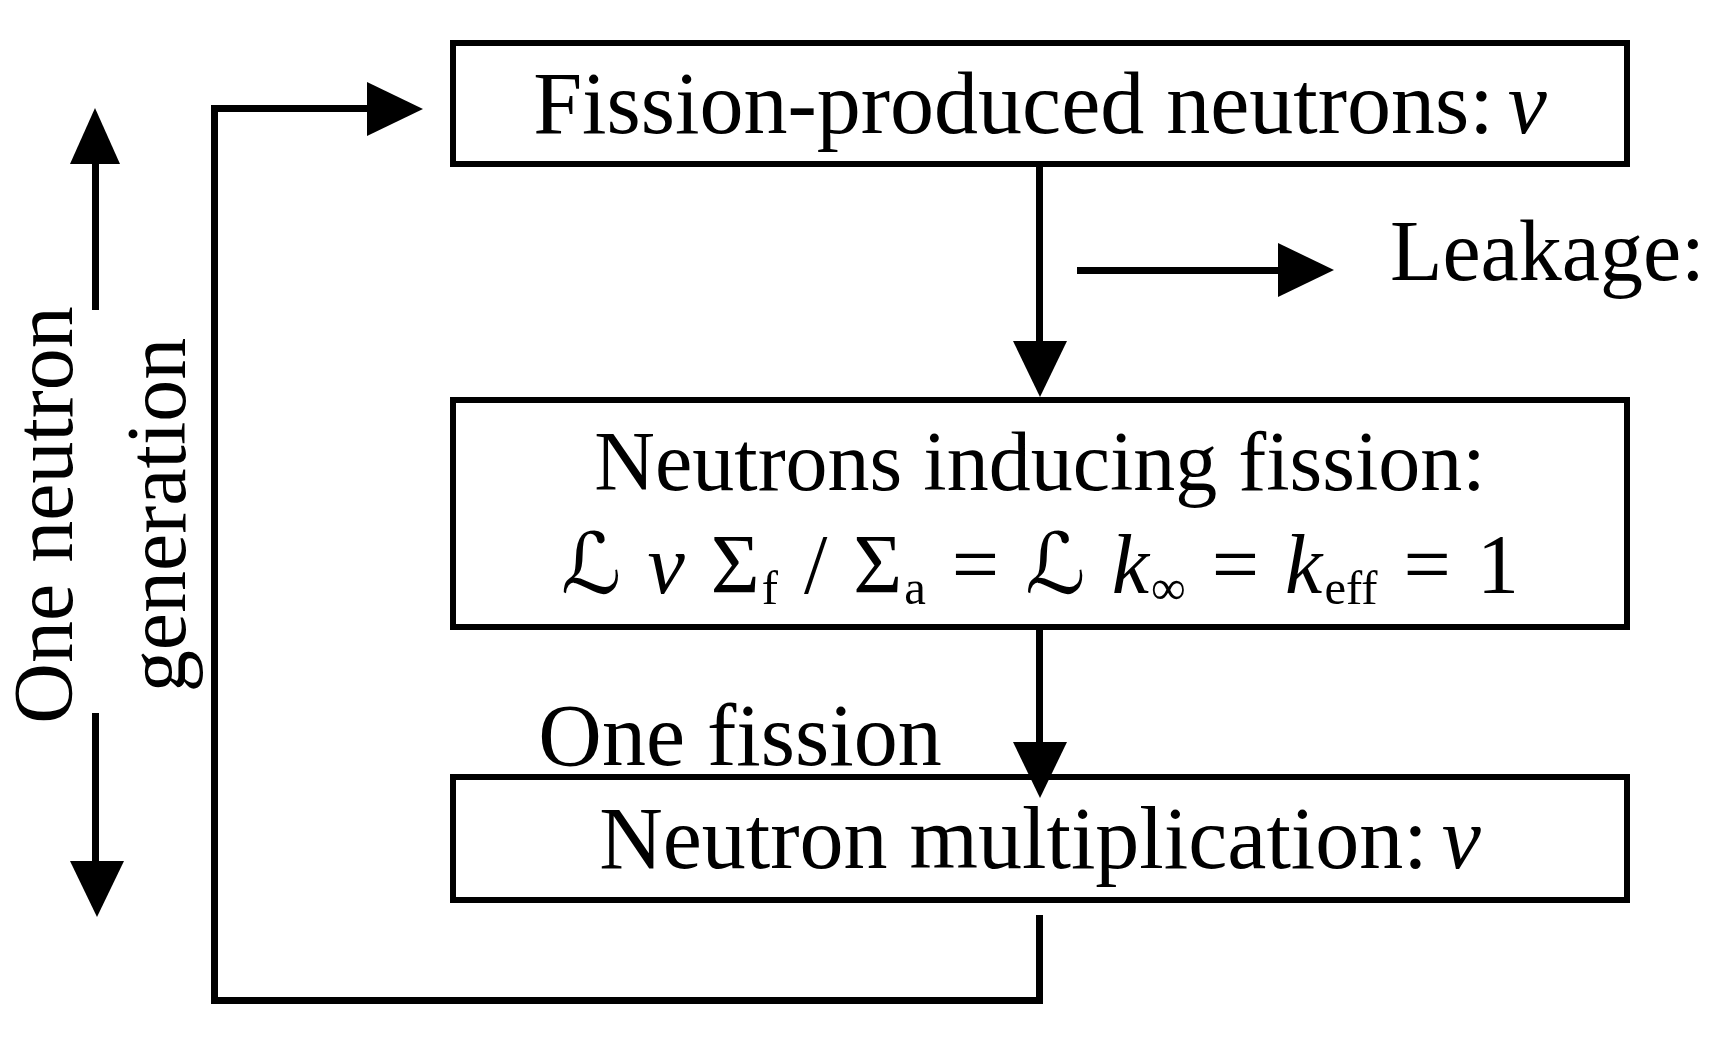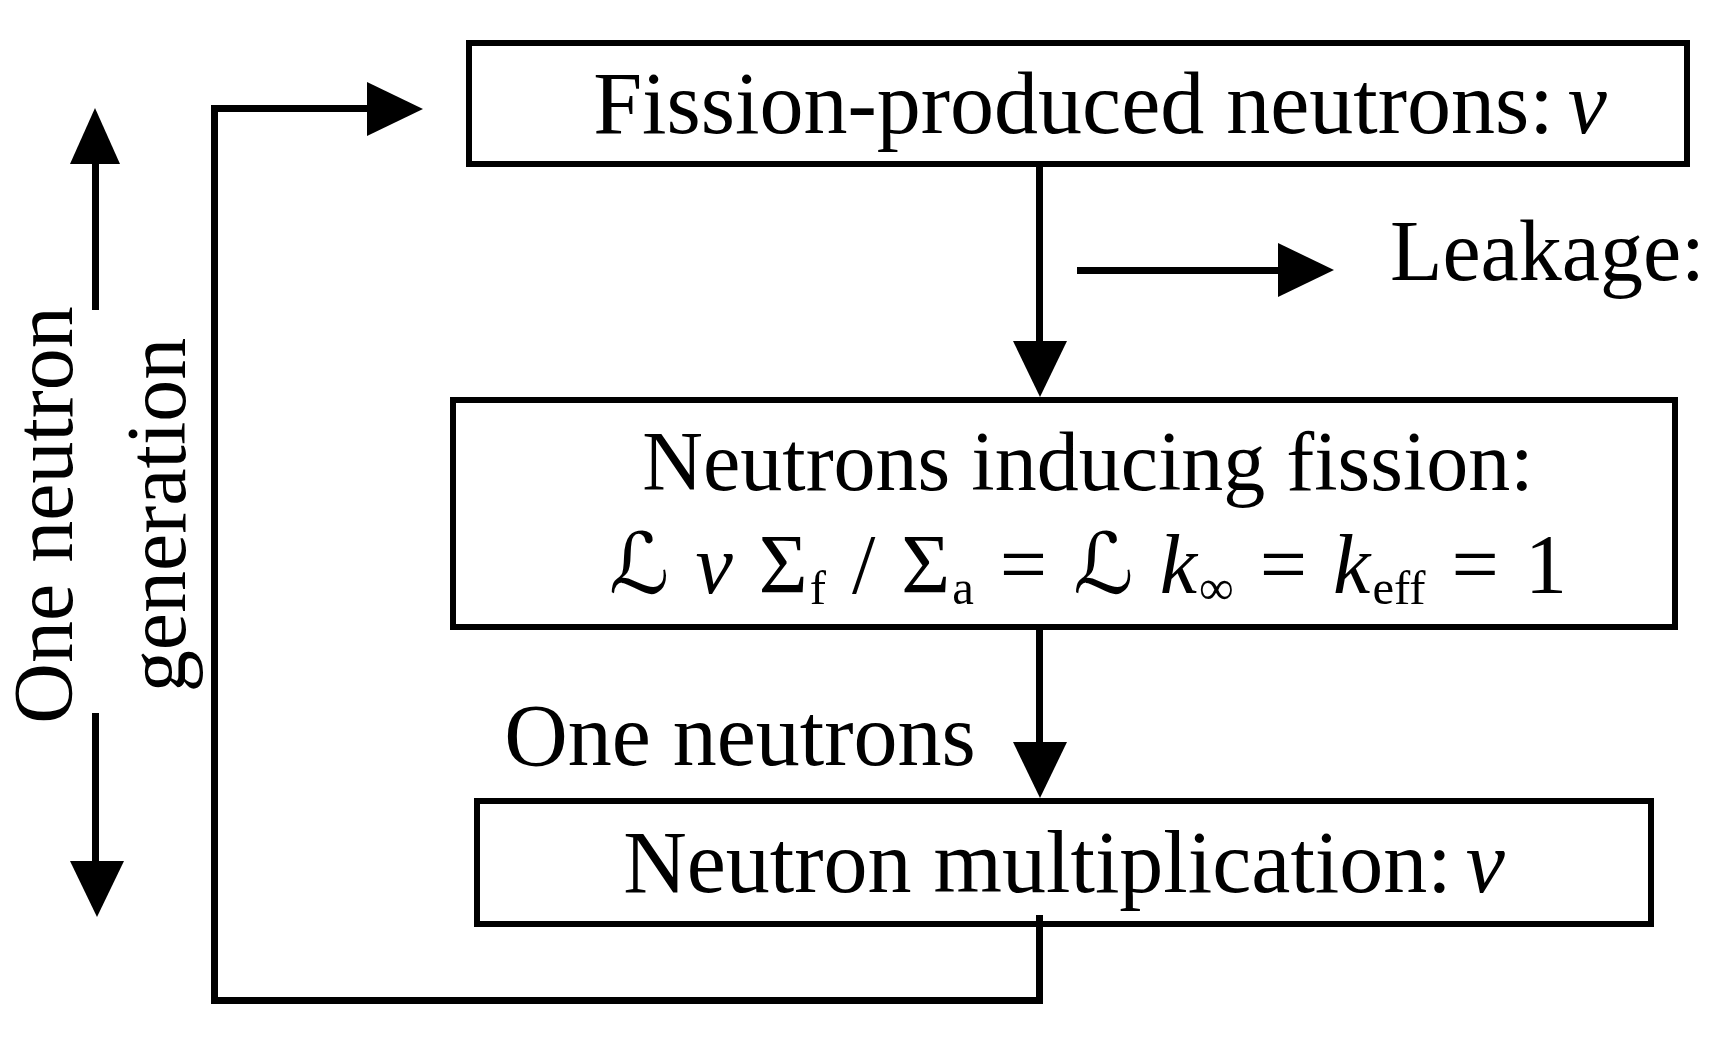--- a/index.html
+++ b/index.html
@@ -17,21 +17,21 @@
     border: 6px solid #000;
     background: #fff;
     display: flex;
     flex-direction: column;
     align-items: center;
     justify-content: center;
     text-align: center;
     line-height: 1.22;
   }
   .t88 { font-size: 88px; }
-  .t84 { font-size: 84px; padding-left: 48px; }
+  .t84 { font-size: 84px; }
   .it { font-style: italic; }
   .scriptL {
     font-family: "DejaVu Serif", "DejaVu Sans", serif;
     font-style: italic;
   }
   .gap { margin-left: 26px; }
   .gap-s { margin-left: 14px; }
   .sub {
     font-size: 58%;
     position: relative;
@@ -76,34 +76,34 @@
     transform: rotate(-90deg);
     text-align: center;
     font-size: 84px; line-height: 113px;
   }
 </style>
 </head>
 <body>
 
 <div class="canvas">
 
-  <div class="box t88" style="left:466px; top:40px; width:1168px; height:115px;padding-left:44px;">
+  <div class="box t88" style="left:450px; top:40px; width:1168px; height:115px;">
     <div>
       <span>Fission-produced neutrons:</span><span class="it gap-s">v</span>
     </div>
   </div>
 
   <div class="box t84" style="left:450px; top:397px; width:1168px; height:221px;">
     <div>Neutrons inducing fission:</div>
     <div>
       <span class="scriptL">ℒ</span><span class="it gap">v</span><span class="gap">Σ</span><span class="sub">f</span><span class="gap">/</span><span class="gap">Σ</span><span class="sub">a</span><span class="gap">=</span><span class="scriptL gap">ℒ</span><span class="it gap">k</span><span class="sub">∞</span><span class="gap">=</span><span class="it gap">k</span><span class="sub">eff</span><span class="gap">=</span><span class="gap">1</span>
     </div>
   </div>
 
-  <div class="box t88" style="left:450px; top:798px; width:1168px; height:117px;margin-left:24px;">
+  <div class="box t88" style="left:450px; top:774px; width:1168px; height:117px;">
     <div>
       <span>Neutron multiplication:</span><span class="it gap-s">v</span>
     </div>
   </div>
 
   <div>
     <div class="shaft-v" style="left:1036px; top:167px; height:180px;"></div>
     <div class="head-down" style="left:1013px; top:341px;"></div>
   </div>
 
@@ -114,21 +114,21 @@
 
   <div class="label leakage">
     <div>Leakage:</div>
   </div>
 
   <div>
     <div class="shaft-v" style="left:1036px; top:624px; height:122px;"></div>
     <div class="head-down" style="left:1013px; top:742px;"></div>
   </div>
 
-  <div class="label one-fission">One neutrons</div>
+  <div class="label one-fission">One fission</div>
 
   <div>
     <div class="shaft-v" style="left:1036px; top:915px; height:89px;"></div>
     <div class="shaft-h" style="left:211px; top:997px; width:832px;"></div>
     <div class="shaft-v" style="left:211px; top:105px; height:899px;"></div>
     <div class="shaft-h" style="left:211px; top:105px; width:158px;"></div>
     <div class="head-right" style="left:367px; top:82px;"></div>
   </div>
 
   <div>

